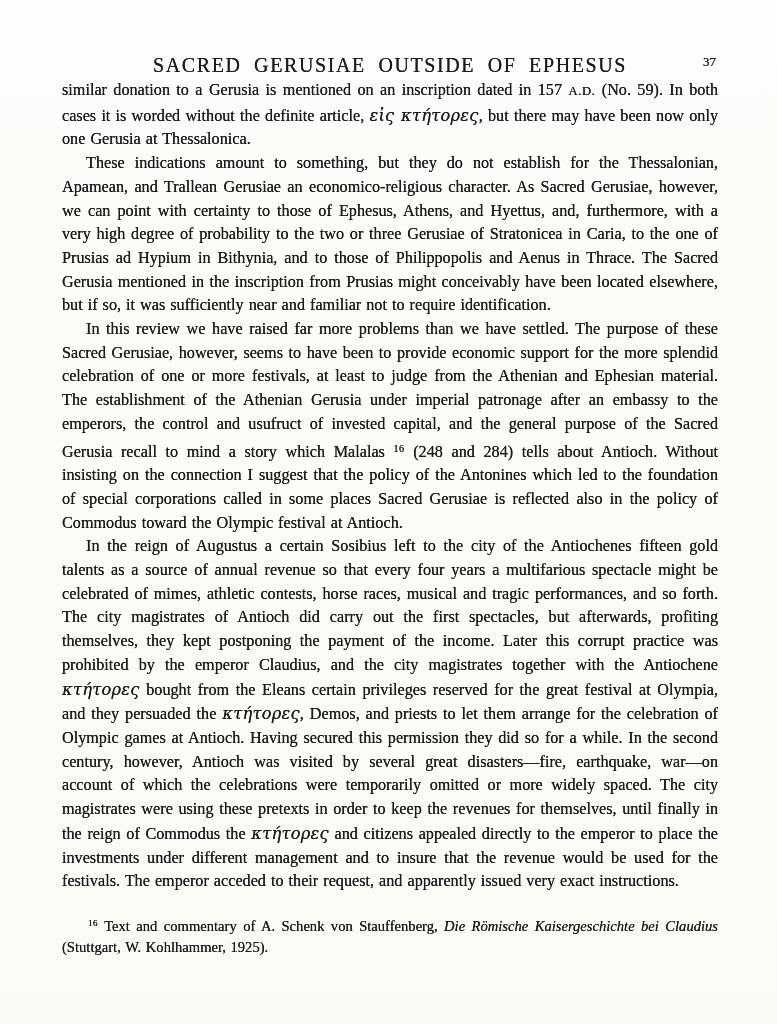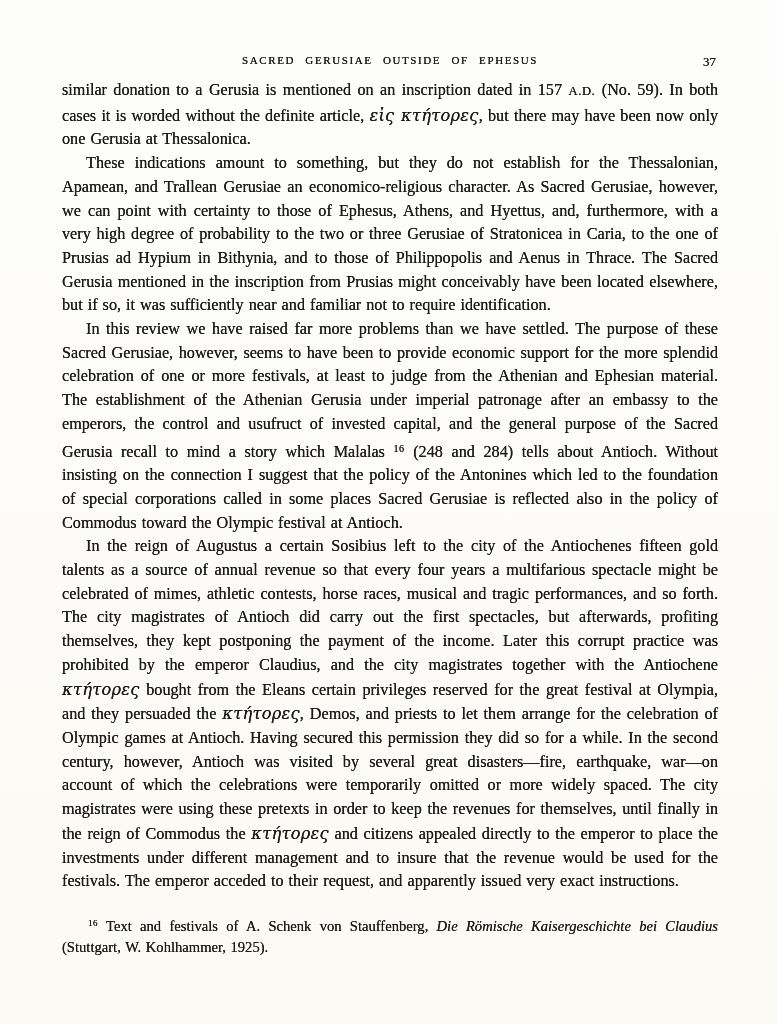--- a/index.html
+++ b/index.html
@@ -28,21 +28,21 @@
   .running-header {
     position: absolute;
     top: 54px;
     left: 62px;
     width: 656px;
     height: 22px;
   }
   .header-title {
     display: block;
     text-align: center;
-    font-size: 11px;
+    font-size: 20px;
     letter-spacing: 1.6px;
     word-spacing: 6px;
     color: var(--ink);
     text-shadow: 0 0 0.3px currentColor;
   }
   .page-number {
     position: absolute;
     right: 2px;
     top: 0;
     font-size: 13px;
@@ -98,16 +98,16 @@
   </div>
 
   <div class="text-block">
     <div>
         <p class="para no-indent"><span>similar donation to a Gerusia is mentioned on an inscription dated in 157 </span><span class="run-smallcaps">A.D.</span><span> (No. 59). In both cases it is worded without the definite article, </span><span class="run-greek">εἰς κτήτορες</span><span>, but there may have been now only one Gerusia at Thessalonica.</span></p>
         <p class="para"><span>These indications amount to something, but they do not establish for the Thessalonian, Apamean, and Trallean Gerusiae an economico-religious character. As Sacred Gerusiae, however, we can point with certainty to those of Ephesus, Athens, and Hyettus, and, furthermore, with a very high degree of probability to the two or three Gerusiae of Stratonicea in Caria, to the one of Prusias ad Hypium in Bithynia, and to those of Philippopolis and Aenus in Thrace. The Sacred Gerusia mentioned in the inscription from Prusias might conceivably have been located elsewhere, but if so, it was sufficiently near and familiar not to require identification.</span></p>
         <p class="para"><span>In this review we have raised far more problems than we have settled. The purpose of these Sacred Gerusiae, however, seems to have been to provide economic support for the more splendid celebration of one or more festivals, at least to judge from the Athenian and Ephesian material. The establishment of the Athenian Gerusia under imperial patronage after an embassy to the emperors, the control and usufruct of invested capital, and the general purpose of the Sacred Gerusia recall to mind a story which Malalas </span><span class="run-sup">16</span><span> (248 and 284) tells about Antioch. Without insisting on the connection I suggest that the policy of the Antonines which led to the foundation of special corporations called in some places Sacred Gerusiae is reflected also in the policy of Commodus toward the Olympic festival at Antioch.</span></p>
         <p class="para"><span>In the reign of Augustus a certain Sosibius left to the city of the Antiochenes fifteen gold talents as a source of annual revenue so that every four years a multifarious spectacle might be celebrated of mimes, athletic contests, horse races, musical and tragic performances, and so forth. The city magistrates of Antioch did carry out the first spectacles, but afterwards, profiting themselves, they kept postponing the payment of the income. Later this corrupt practice was prohibited by the emperor Claudius, and the city magistrates together with the Antiochene </span><span class="run-greek">κτήτορες</span><span> bought from the Eleans certain privileges reserved for the great festival at Olympia, and they persuaded the </span><span class="run-greek">κτήτορες</span><span>, Demos, and priests to let them arrange for the celebration of Olympic games at Antioch. Having secured this permission they did so for a while. In the second century, however, Antioch was visited by several great disasters—fire, earthquake, war—on account of which the celebrations were temporarily omitted or more widely spaced. The city magistrates were using these pretexts in order to keep the revenues for themselves, until finally in the reign of Commodus the </span><span class="run-greek">κτήτορες</span><span> and citizens appealed directly to the emperor to place the investments under different management and to insure that the revenue would be used for the festivals. The emperor acceded to their request, and apparently issued very exact instructions.</span></p>
       </div>
 
-    <p class="footnote"><span class="run-sup">16</span><span> Text and festivals of A. Schenk von Stauffenberg, </span><span class="run-italic">Die Römische Kaisergeschichte bei Claudius</span><span> (Stuttgart, W. Kohlhammer, 1925).</span></p>
+    <p class="footnote"><span class="run-sup">16</span><span> Text and commentary of A. Schenk von Stauffenberg, </span><span class="run-italic">Die Römische Kaisergeschichte bei Claudius</span><span> (Stuttgart, W. Kohlhammer, 1925).</span></p>
   </div>
 
 </div>
 
 </body></html>

